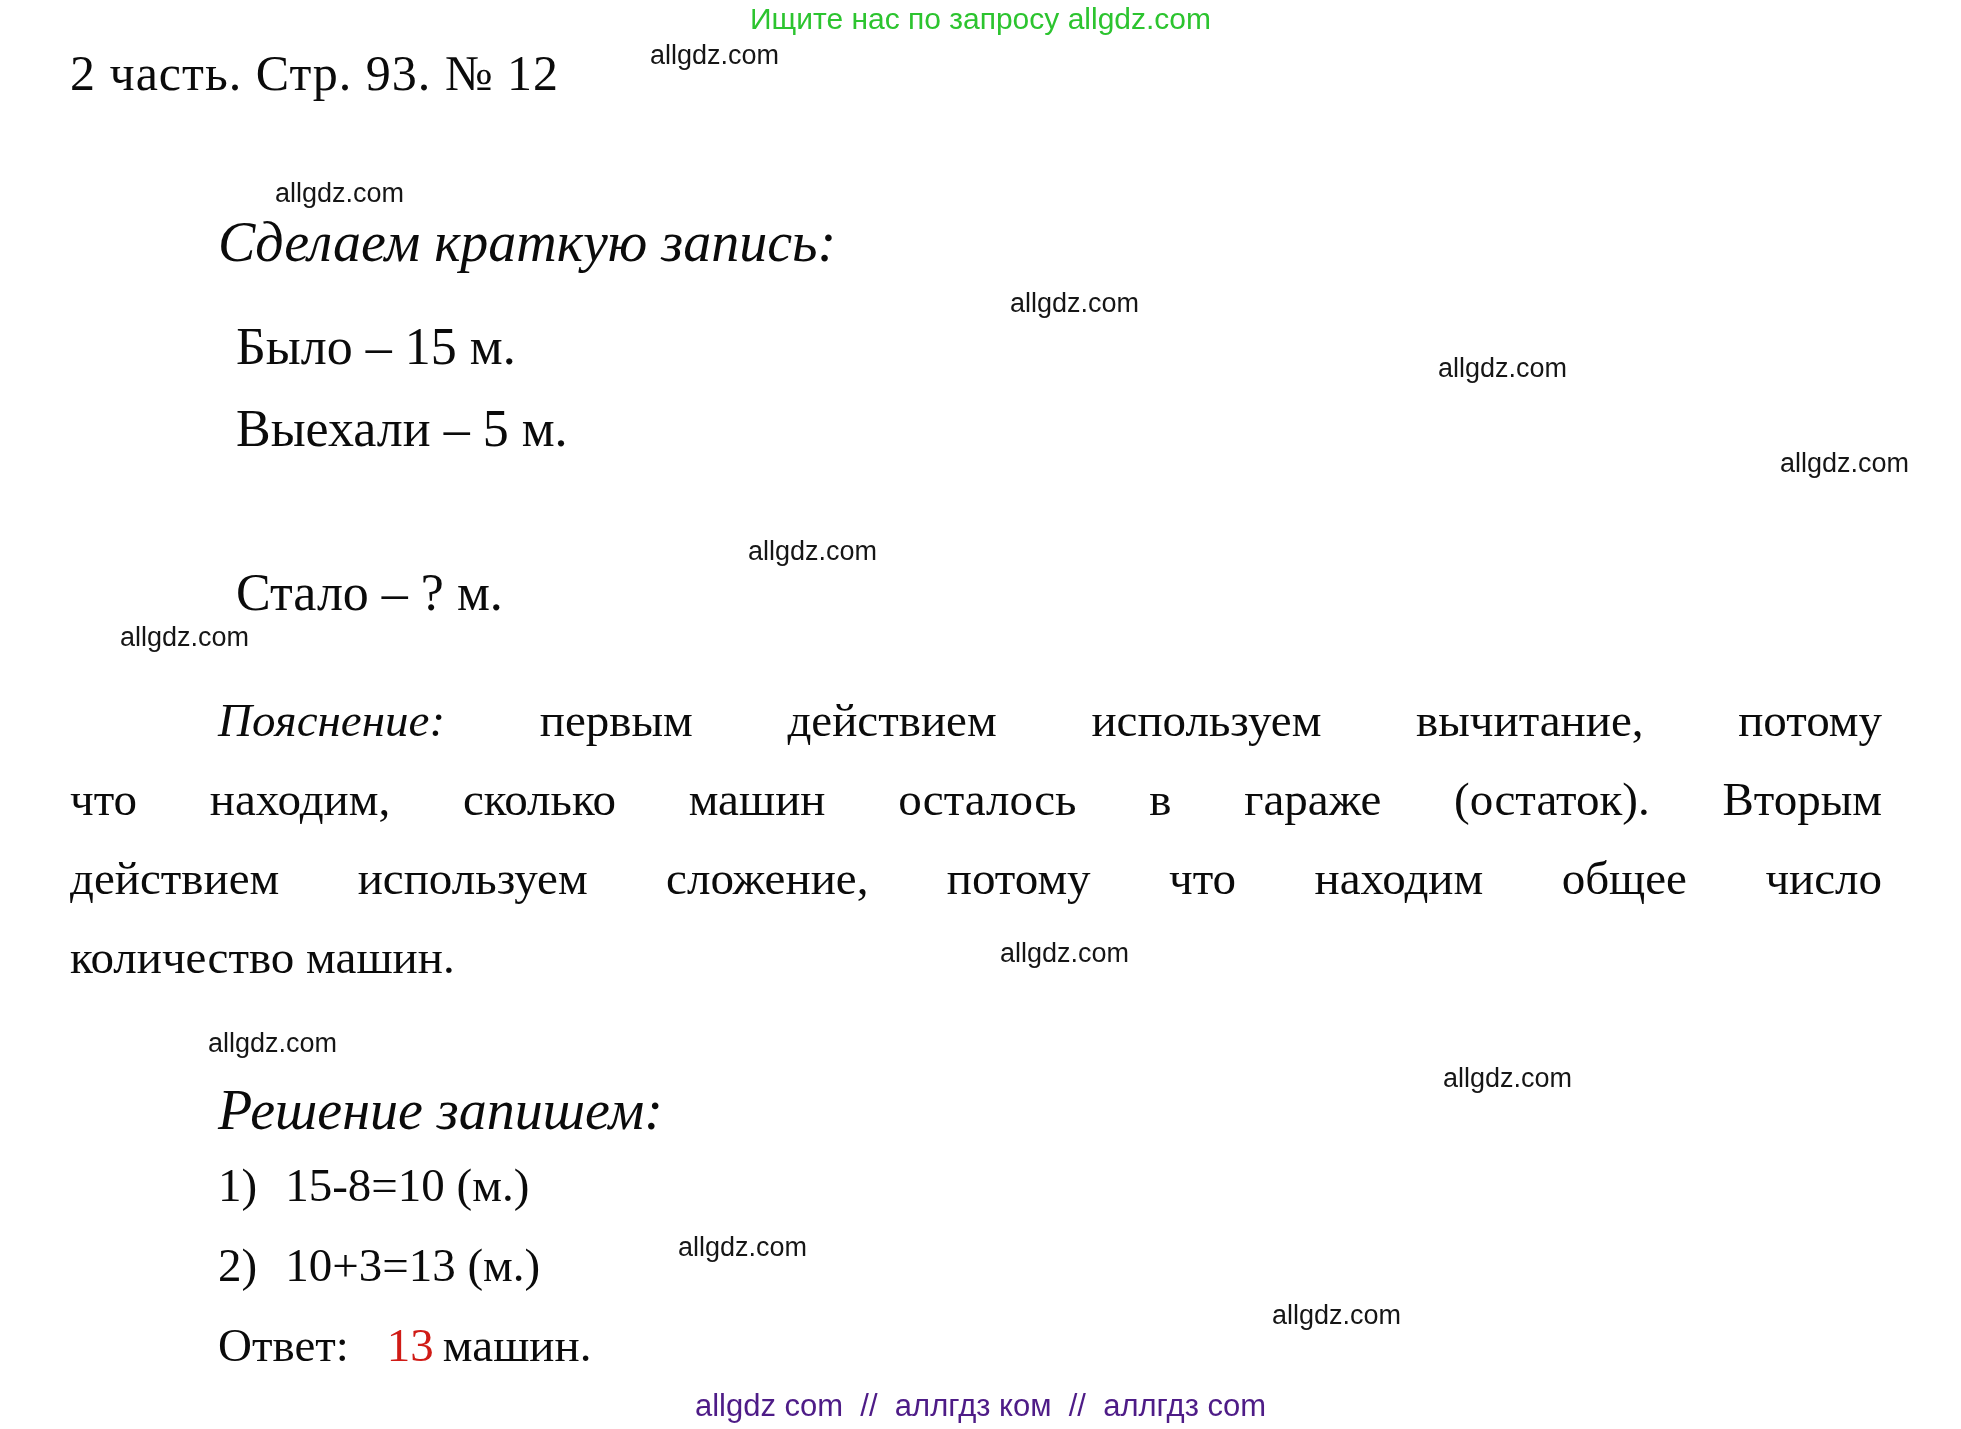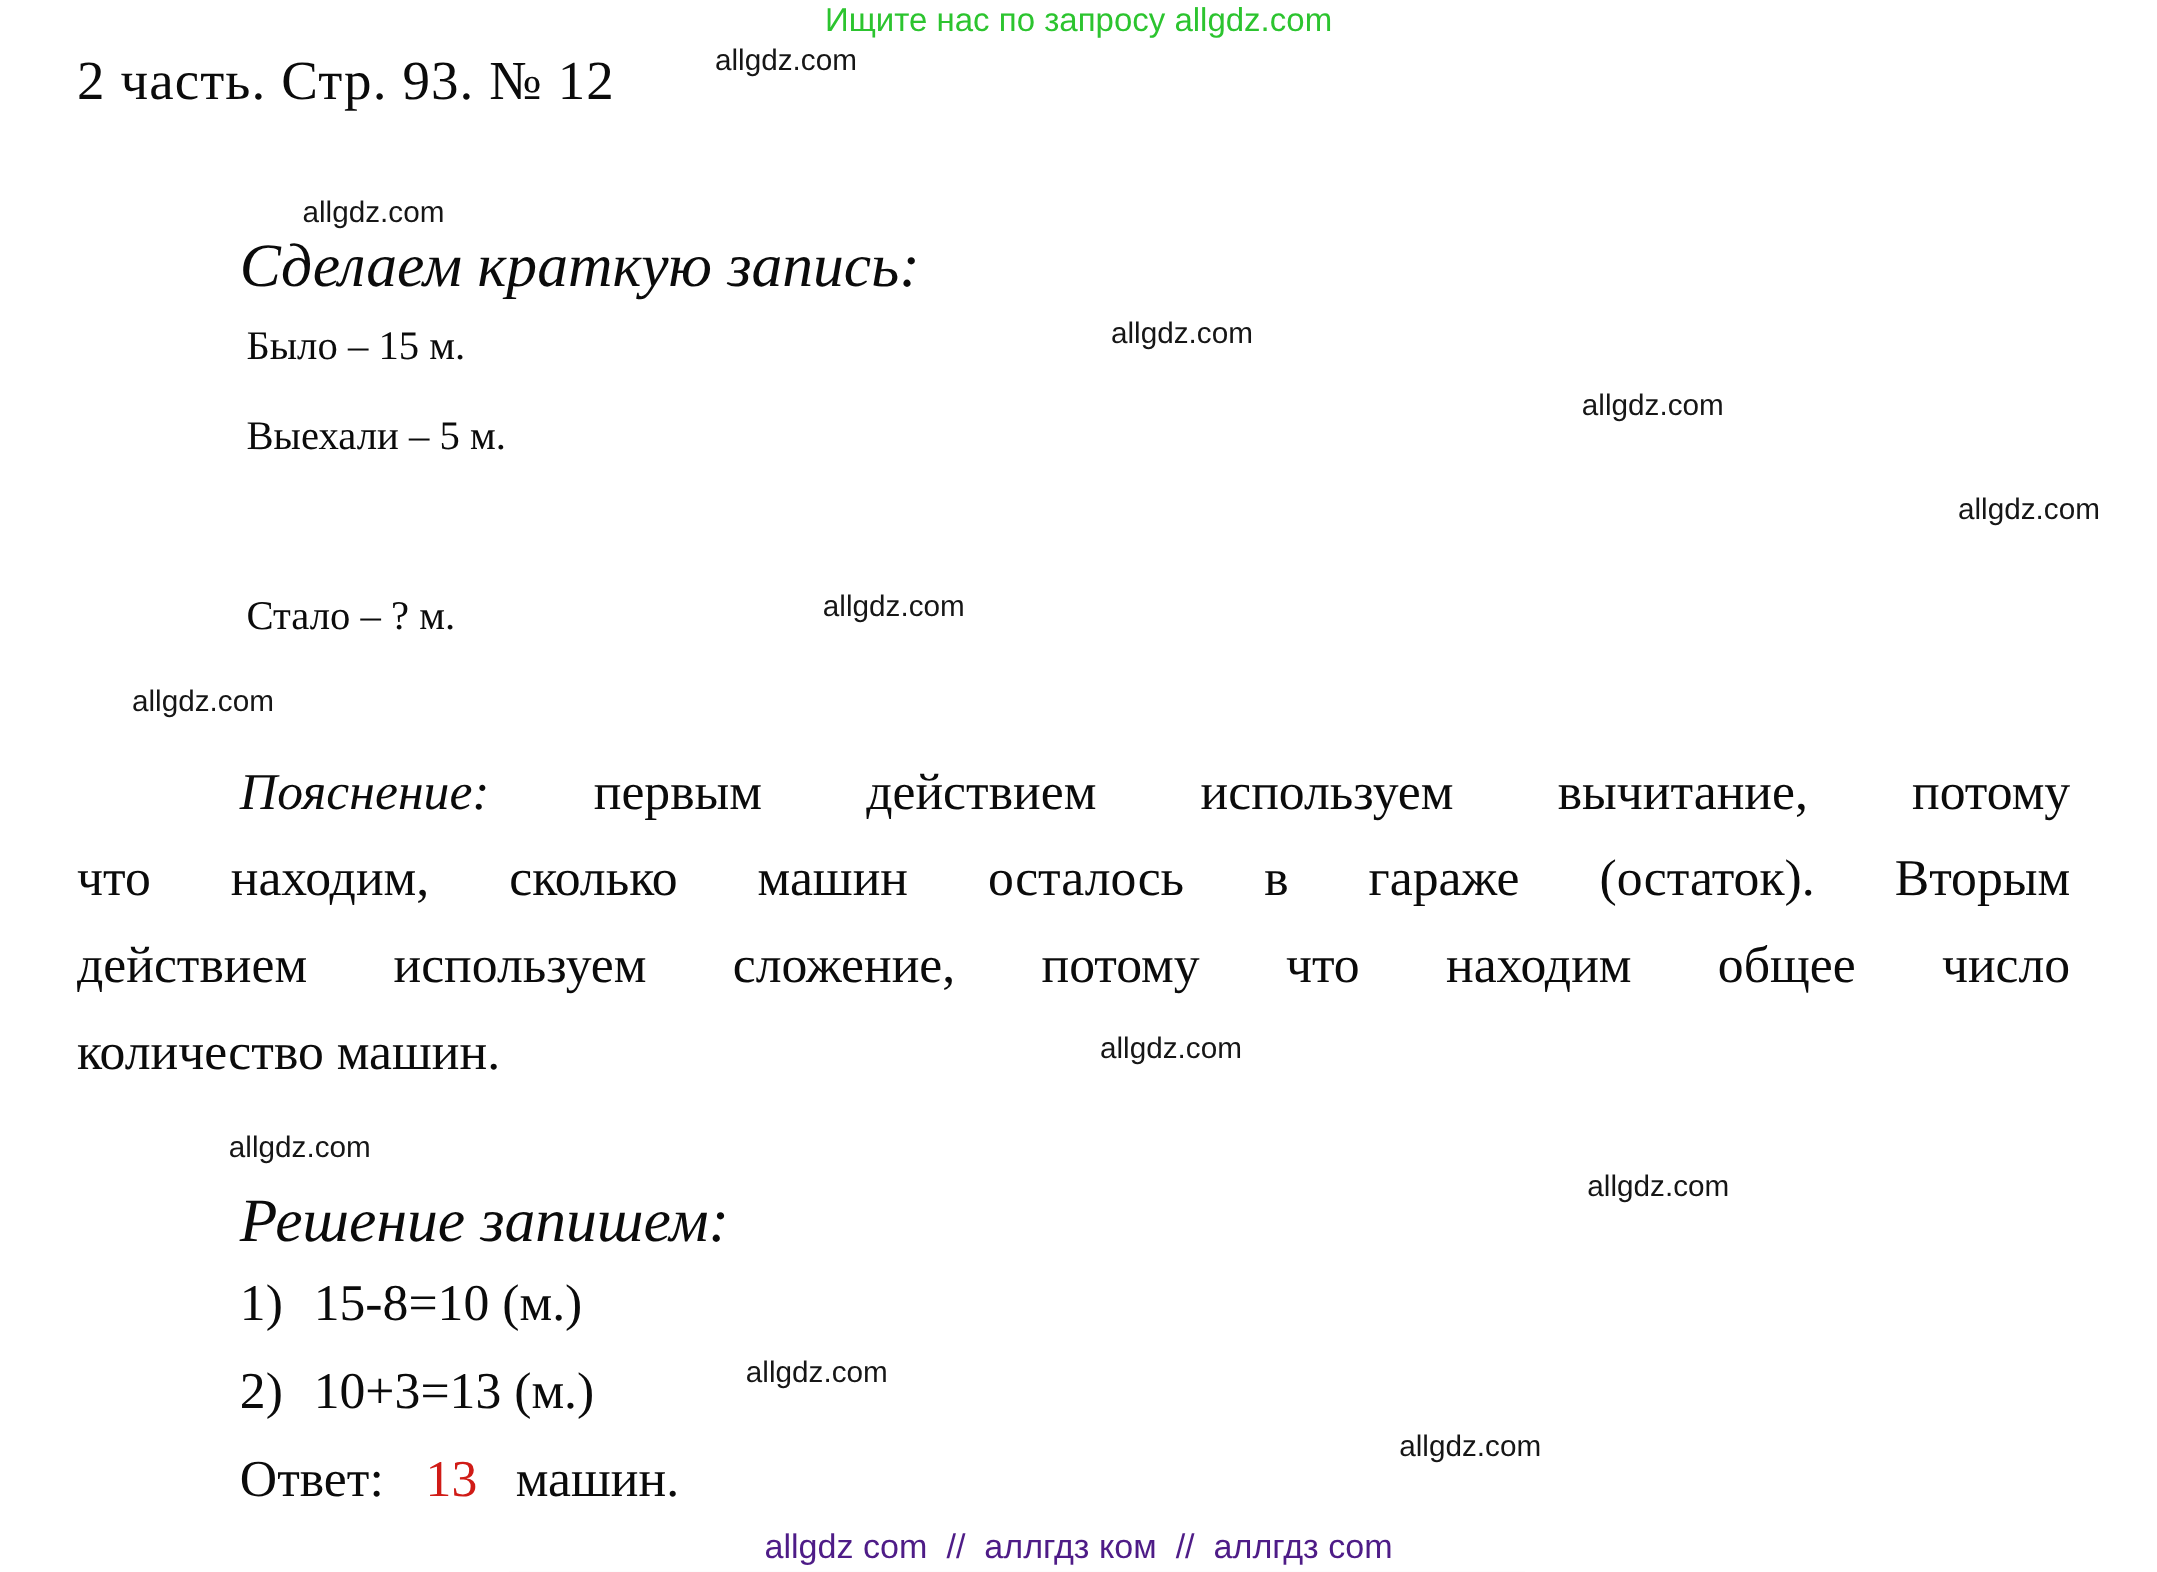--- a/index.html
+++ b/index.html
@@ -31,23 +31,24 @@
     color:#161616;
     white-space:nowrap;
   }
   .h-italic{
     position:absolute;left:218px;
     font-style:italic;
     font-size:56px;
     white-space:nowrap;
   }
   .record-line{
-    position:absolute;left:224px;
-    font-size:37px;
+    position:absolute;left:236px;
+    font-size:52px;
     white-space:nowrap;
+    margin-top:24px;
   }
   .para{
     position:absolute;left:70px;top:690px;
     width:1812px;
     font-size:47px;
   }
   .para .pline{
     height:79px;
     line-height:60px;
     text-align:justify;
@@ -61,21 +62,21 @@
     font-size:47px;
     white-space:nowrap;
   }
   .step .expr{ margin-left:28px; }
   .answer{
     position:absolute;left:218px;top:1318px;
     font-size:47px;
     white-space:nowrap;
   }
   .answer .val{ color:var(--answer-red,#d01b16); margin-left:38px; }
-  .answer .suffix{ margin-left:35px; }
+  .answer .suffix{ margin-left:9px; }
   .footer{
     position:absolute;left:0;right:0;top:1388px;
     text-align:center;
     font-family:"Liberation Sans", sans-serif;
     font-size:31px;
     color:var(--footer-purple,#4e1c87);
     white-space:pre-wrap;
   }
 </style>
 </head>

